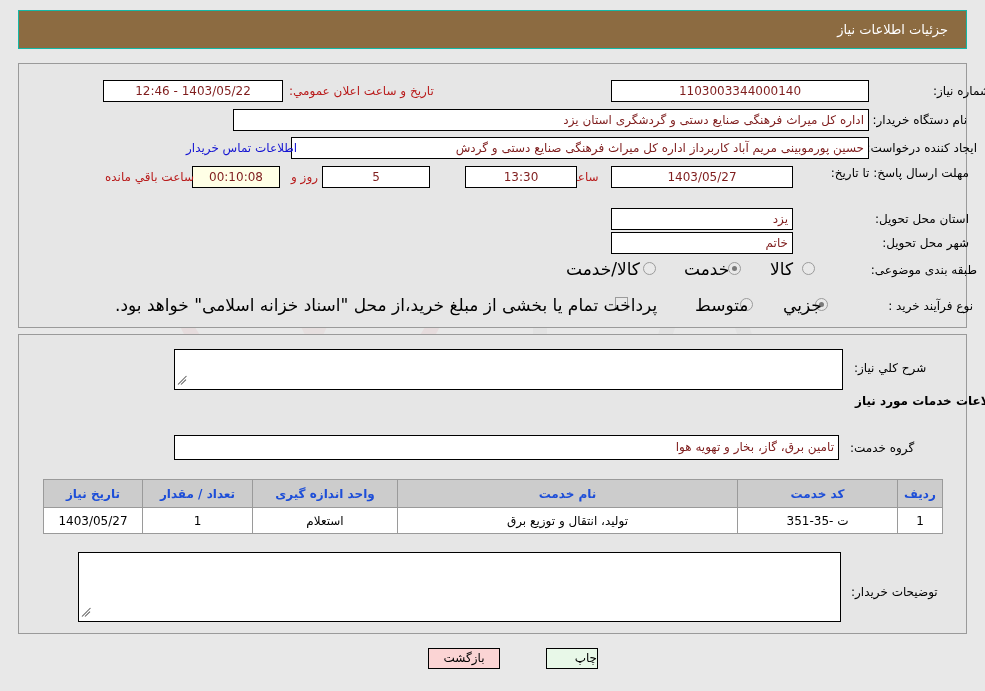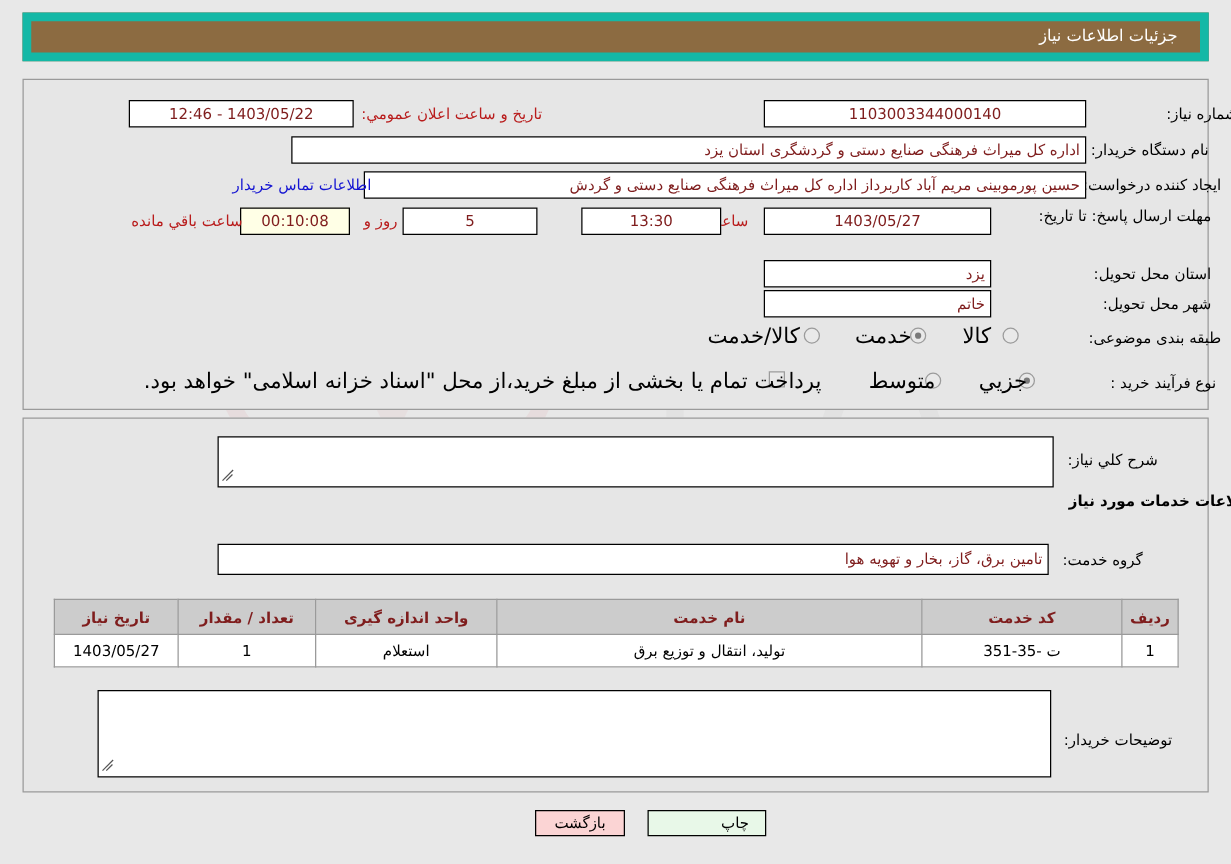--- a/index.html
+++ b/index.html
@@ -39,21 +39,21 @@
     color: #b9b9b9;
     direction: ltr;
   }
 
   
   #app-header {
     position: absolute;
     left: 18px; top: 10px;
     width: 949px; height: 39px;
     background: #8c6b41;
-    border: 7px solid #14b8a6;
+    border: 1px solid #14b8a6;
     display: flex;
     align-items: center;
     justify-content: flex-start;
     padding: 0 18px;
     z-index: 2;
   }
   #app-header .title {
     color: #ffffff;
     font-size: 13px;
   }
@@ -202,21 +202,21 @@
     z-index: 3;
     table-layout: fixed;
   }
   #services-table th {
     background: #cccccc;
     border: 1px solid #9a9a9a;
     height: 28px;
     font-weight: bold;
     font-size: 12px;
     text-align: center;
-    color: #7f1d1d;
+    color: #1d4ed8;
   }
   #services-table td {
     background: #ffffff;
     border: 1px solid #9a9a9a;
     height: 26px;
     text-align: center;
     font-size: 12px;
     color: #000;
   }
 
@@ -225,21 +225,21 @@
     position: absolute;
     height: 21px;
     border: 1px solid #000;
     font-size: 12px;
     font-family: "DejaVu Sans", "Liberation Sans", sans-serif;
     text-align: center;
     line-height: 19px;
     cursor: pointer;
     z-index: 3;
   }
-  #btn-print  { left: 518px; top: 648px; width: 95px; background: #e8f8e8; padding-left: 45px; }
+  #btn-print  { left: 546px; top: 648px; width: 52px; background: #e8f8e8; padding-left: 45px; }
   #btn-back   { left: 428px; top: 648px; width: 72px; background: #fbd4d4; }
 </style>
 </head>
 <body>
 
 <div id="watermark">
   <svg width="985" height="260" viewBox="0 0 985 260" xmlns="http://www.w3.org/2000/svg">
     <g fill="none" stroke="#e0bfc0" stroke-width="13" opacity="0.9">
       <path d="M180 75 q130 -60 260 0 l0 70 q0 70 -130 110 q-130 -40 -130 -110 z"></path>
     </g>

